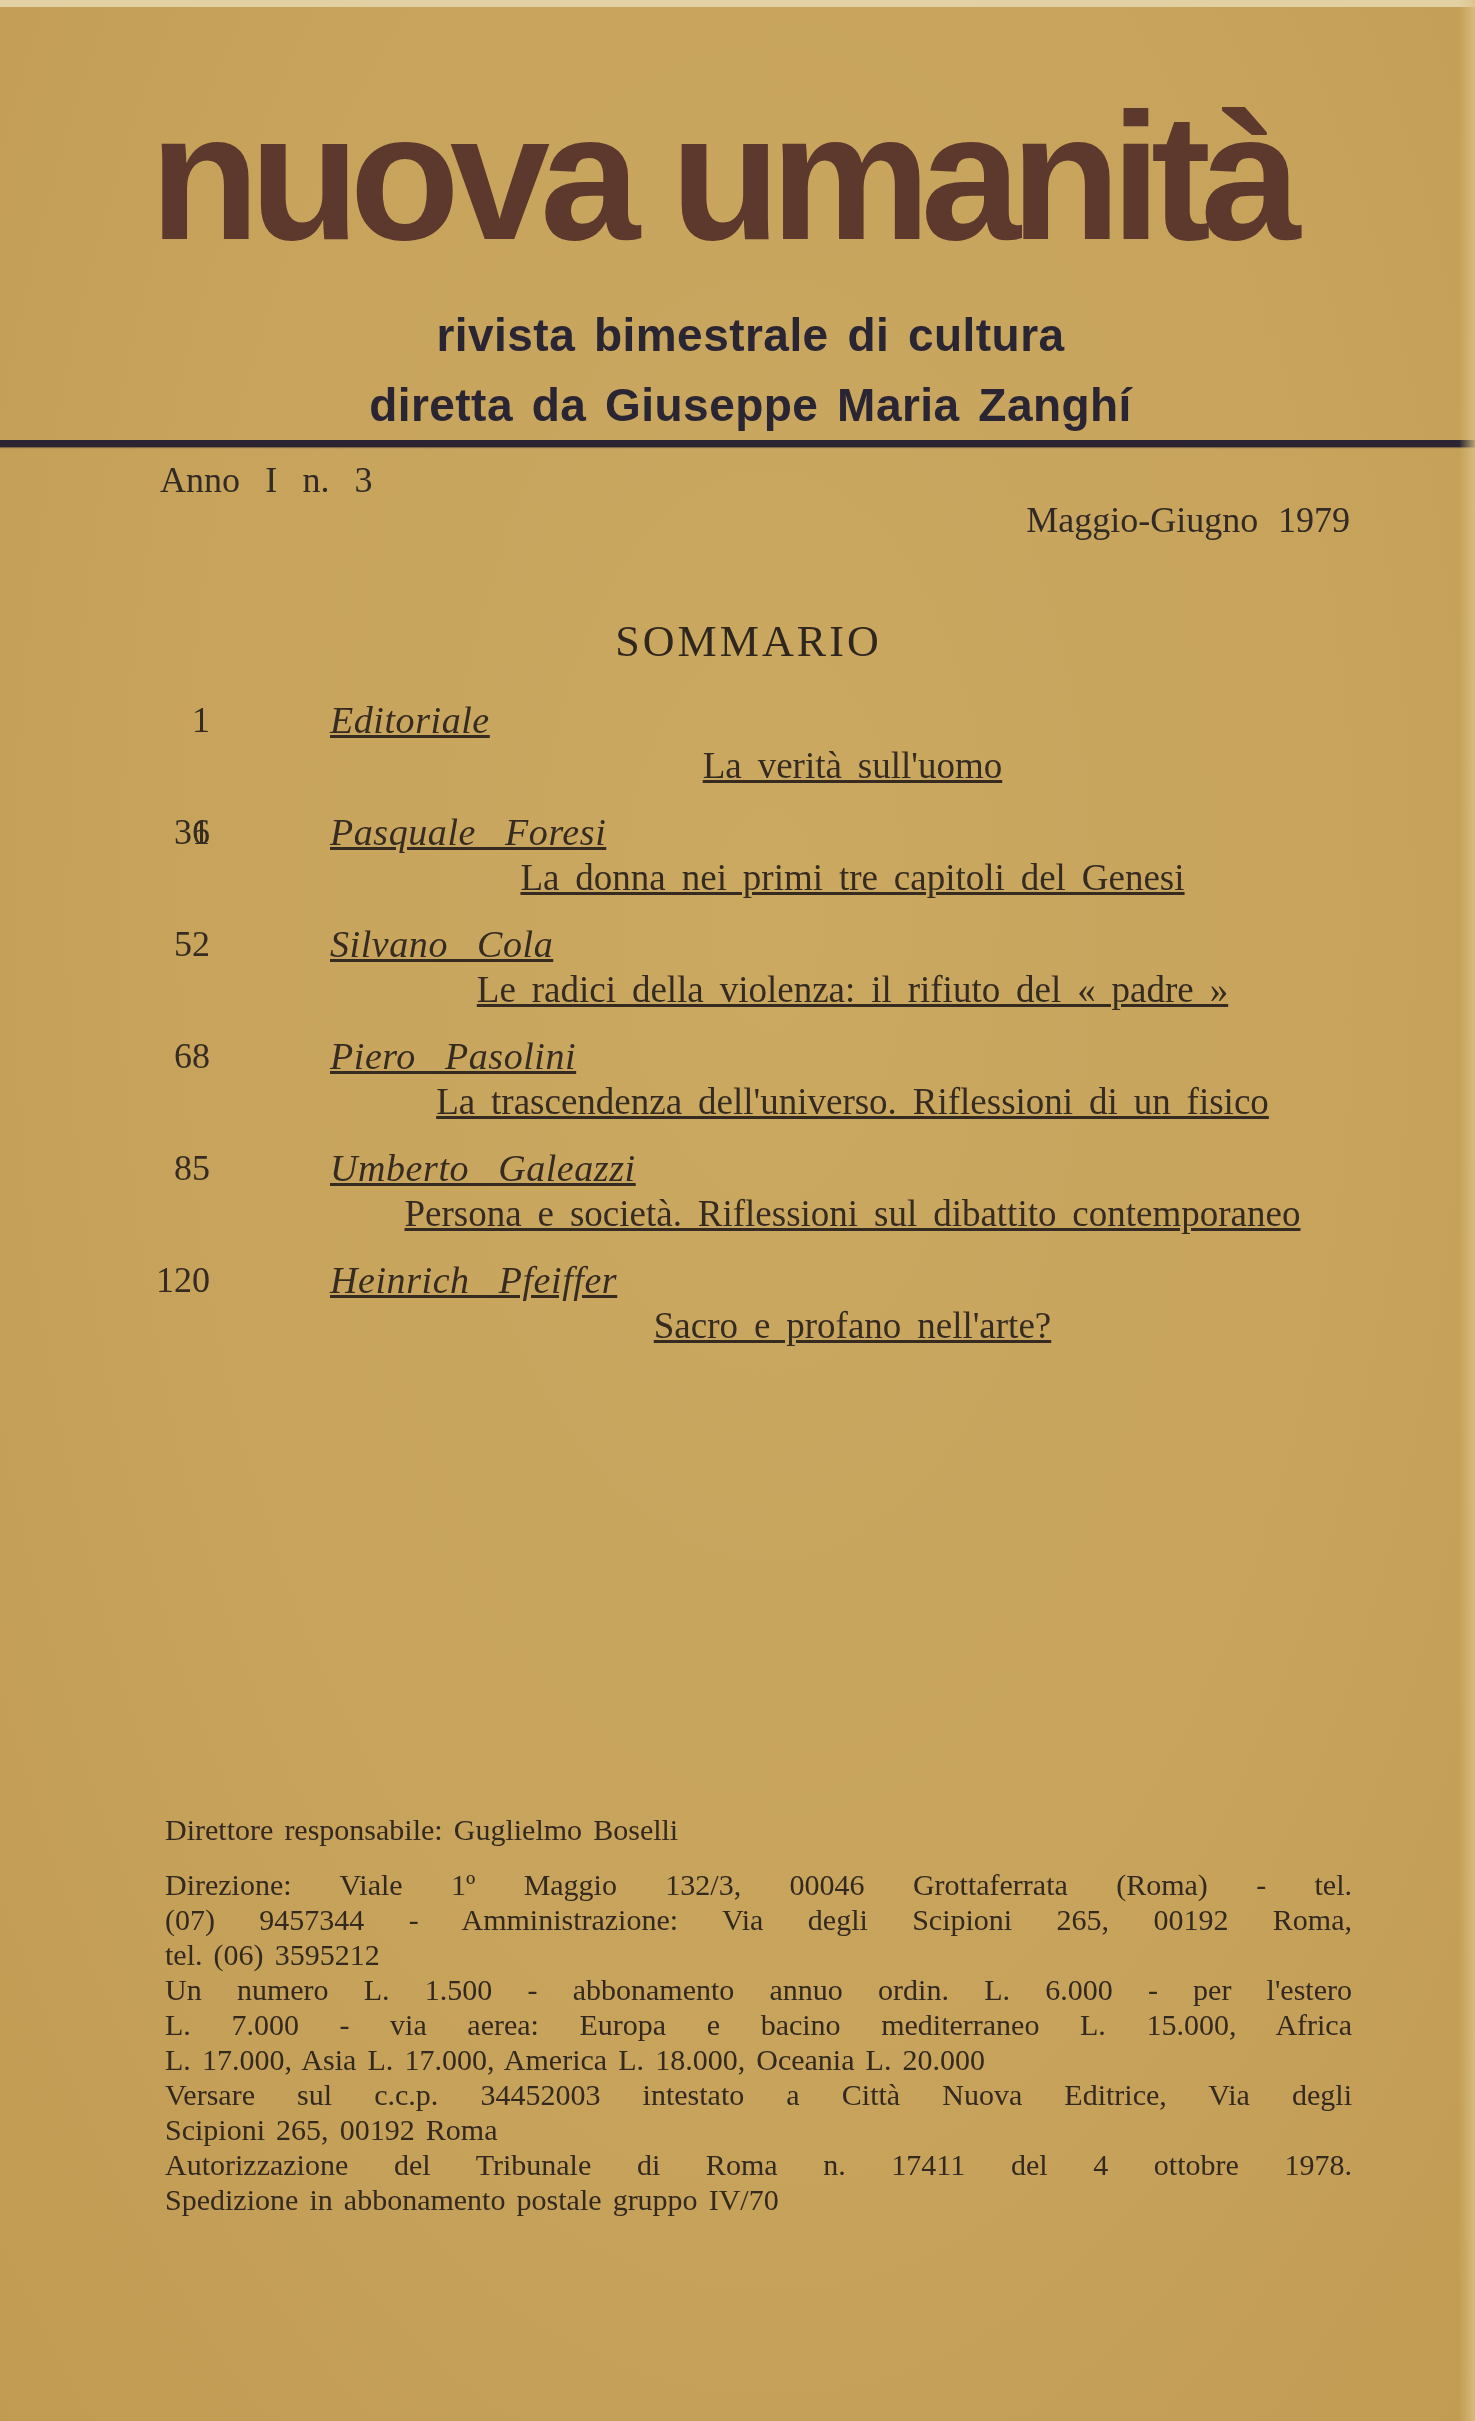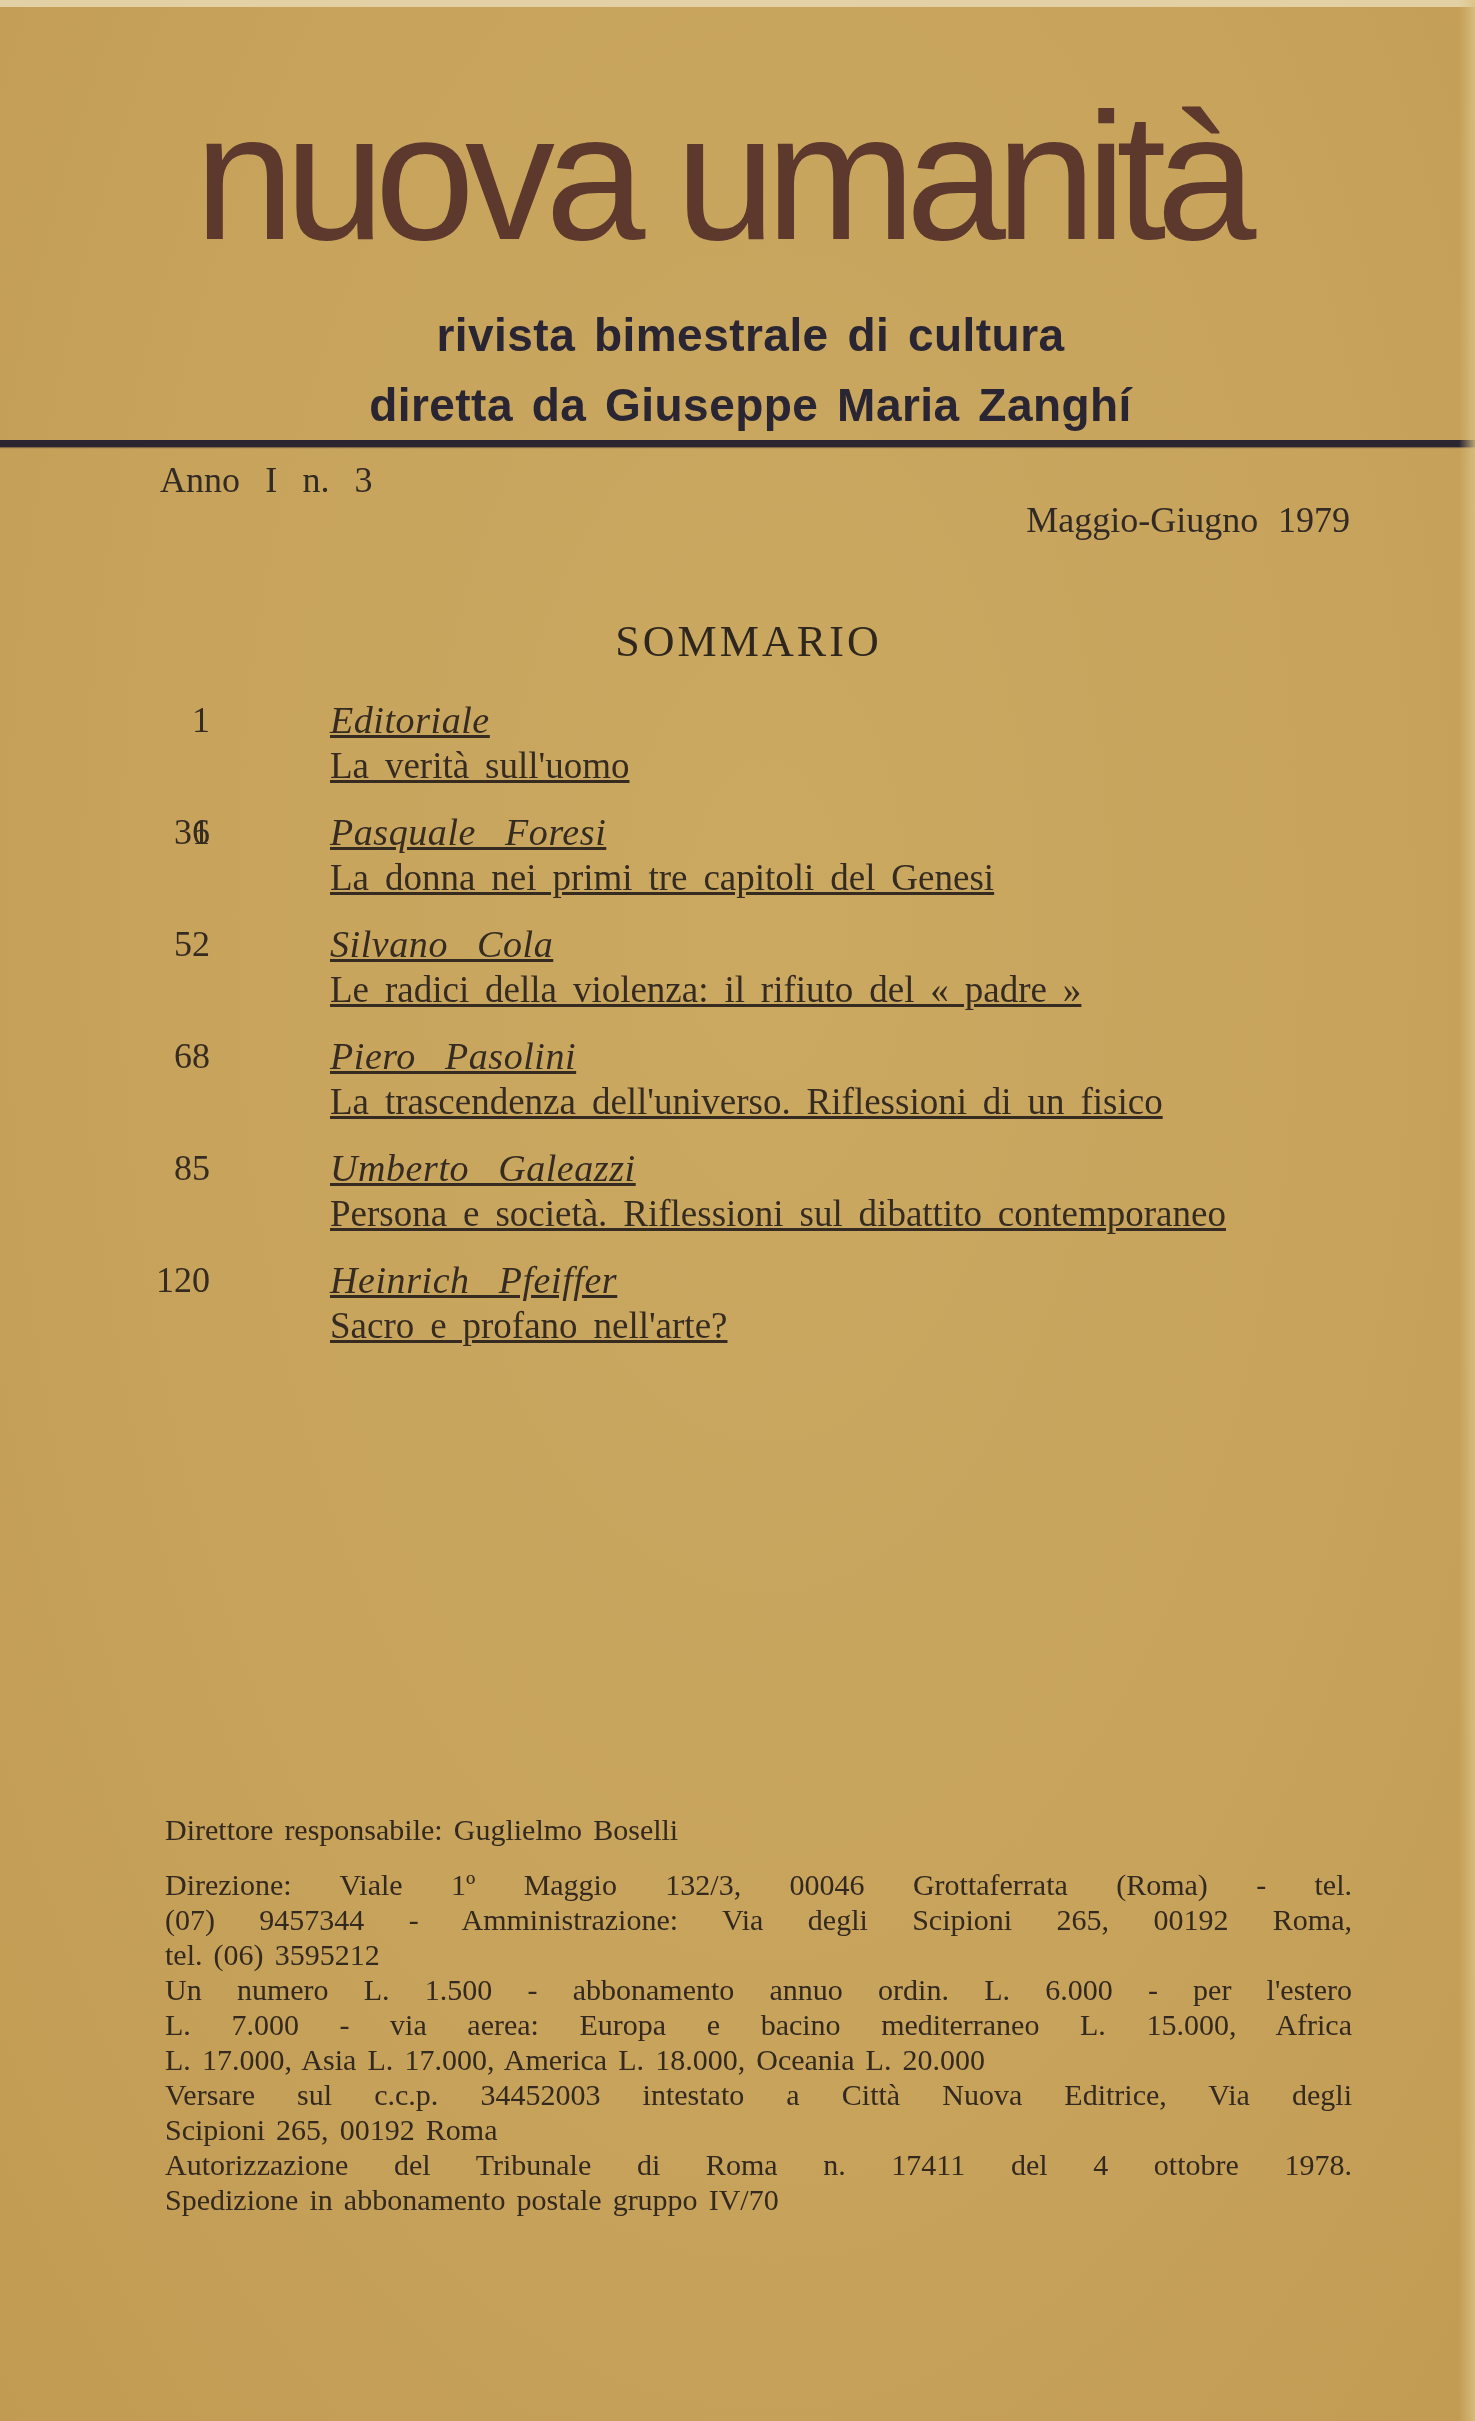--- a/index.html
+++ b/index.html
@@ -19,21 +19,21 @@
     content:"";position:absolute;right:0;top:0;width:16px;height:100%;
     background:linear-gradient(90deg, rgba(222,197,137,0), #dcc286);
     opacity:.8;
   }
 
   
   .title{
     position:absolute;top:87px;left:0;right:34px;
     text-align:center;
     font-family:"Liberation Sans", sans-serif;
-    font-weight:normal;
+    font-weight:bold;
     font-size:180px;line-height:180px;
     letter-spacing:-0.055em;
     color:#5d382d;
     white-space:nowrap;
   }
   .subtitle{
     position:absolute;top:300px;left:0;right:0;
     text-align:center;
     font-family:"Liberation Sans", sans-serif;
     font-weight:bold;
@@ -77,20 +77,21 @@
   }
   .toc-text{margin-left:330px;margin-right:100px;text-decoration:underline;}
   .toc-author{
     font-style:italic;
     font-size:38px;line-height:45px;
     word-spacing:0.5em;letter-spacing:0.015em;
   }
   .toc-title{
     font-size:37px;line-height:45px;
     word-spacing:0.18em;
+    text-align:center;
   }
 
   
   .imprint{
     position:absolute;top:1812px;left:165px;width:1187px;
     font-size:30px;line-height:35px;
     color:#33291f;
   }
   .imp-line{word-spacing:0.12em;}
   .imp-line.first{margin-bottom:20px;}

